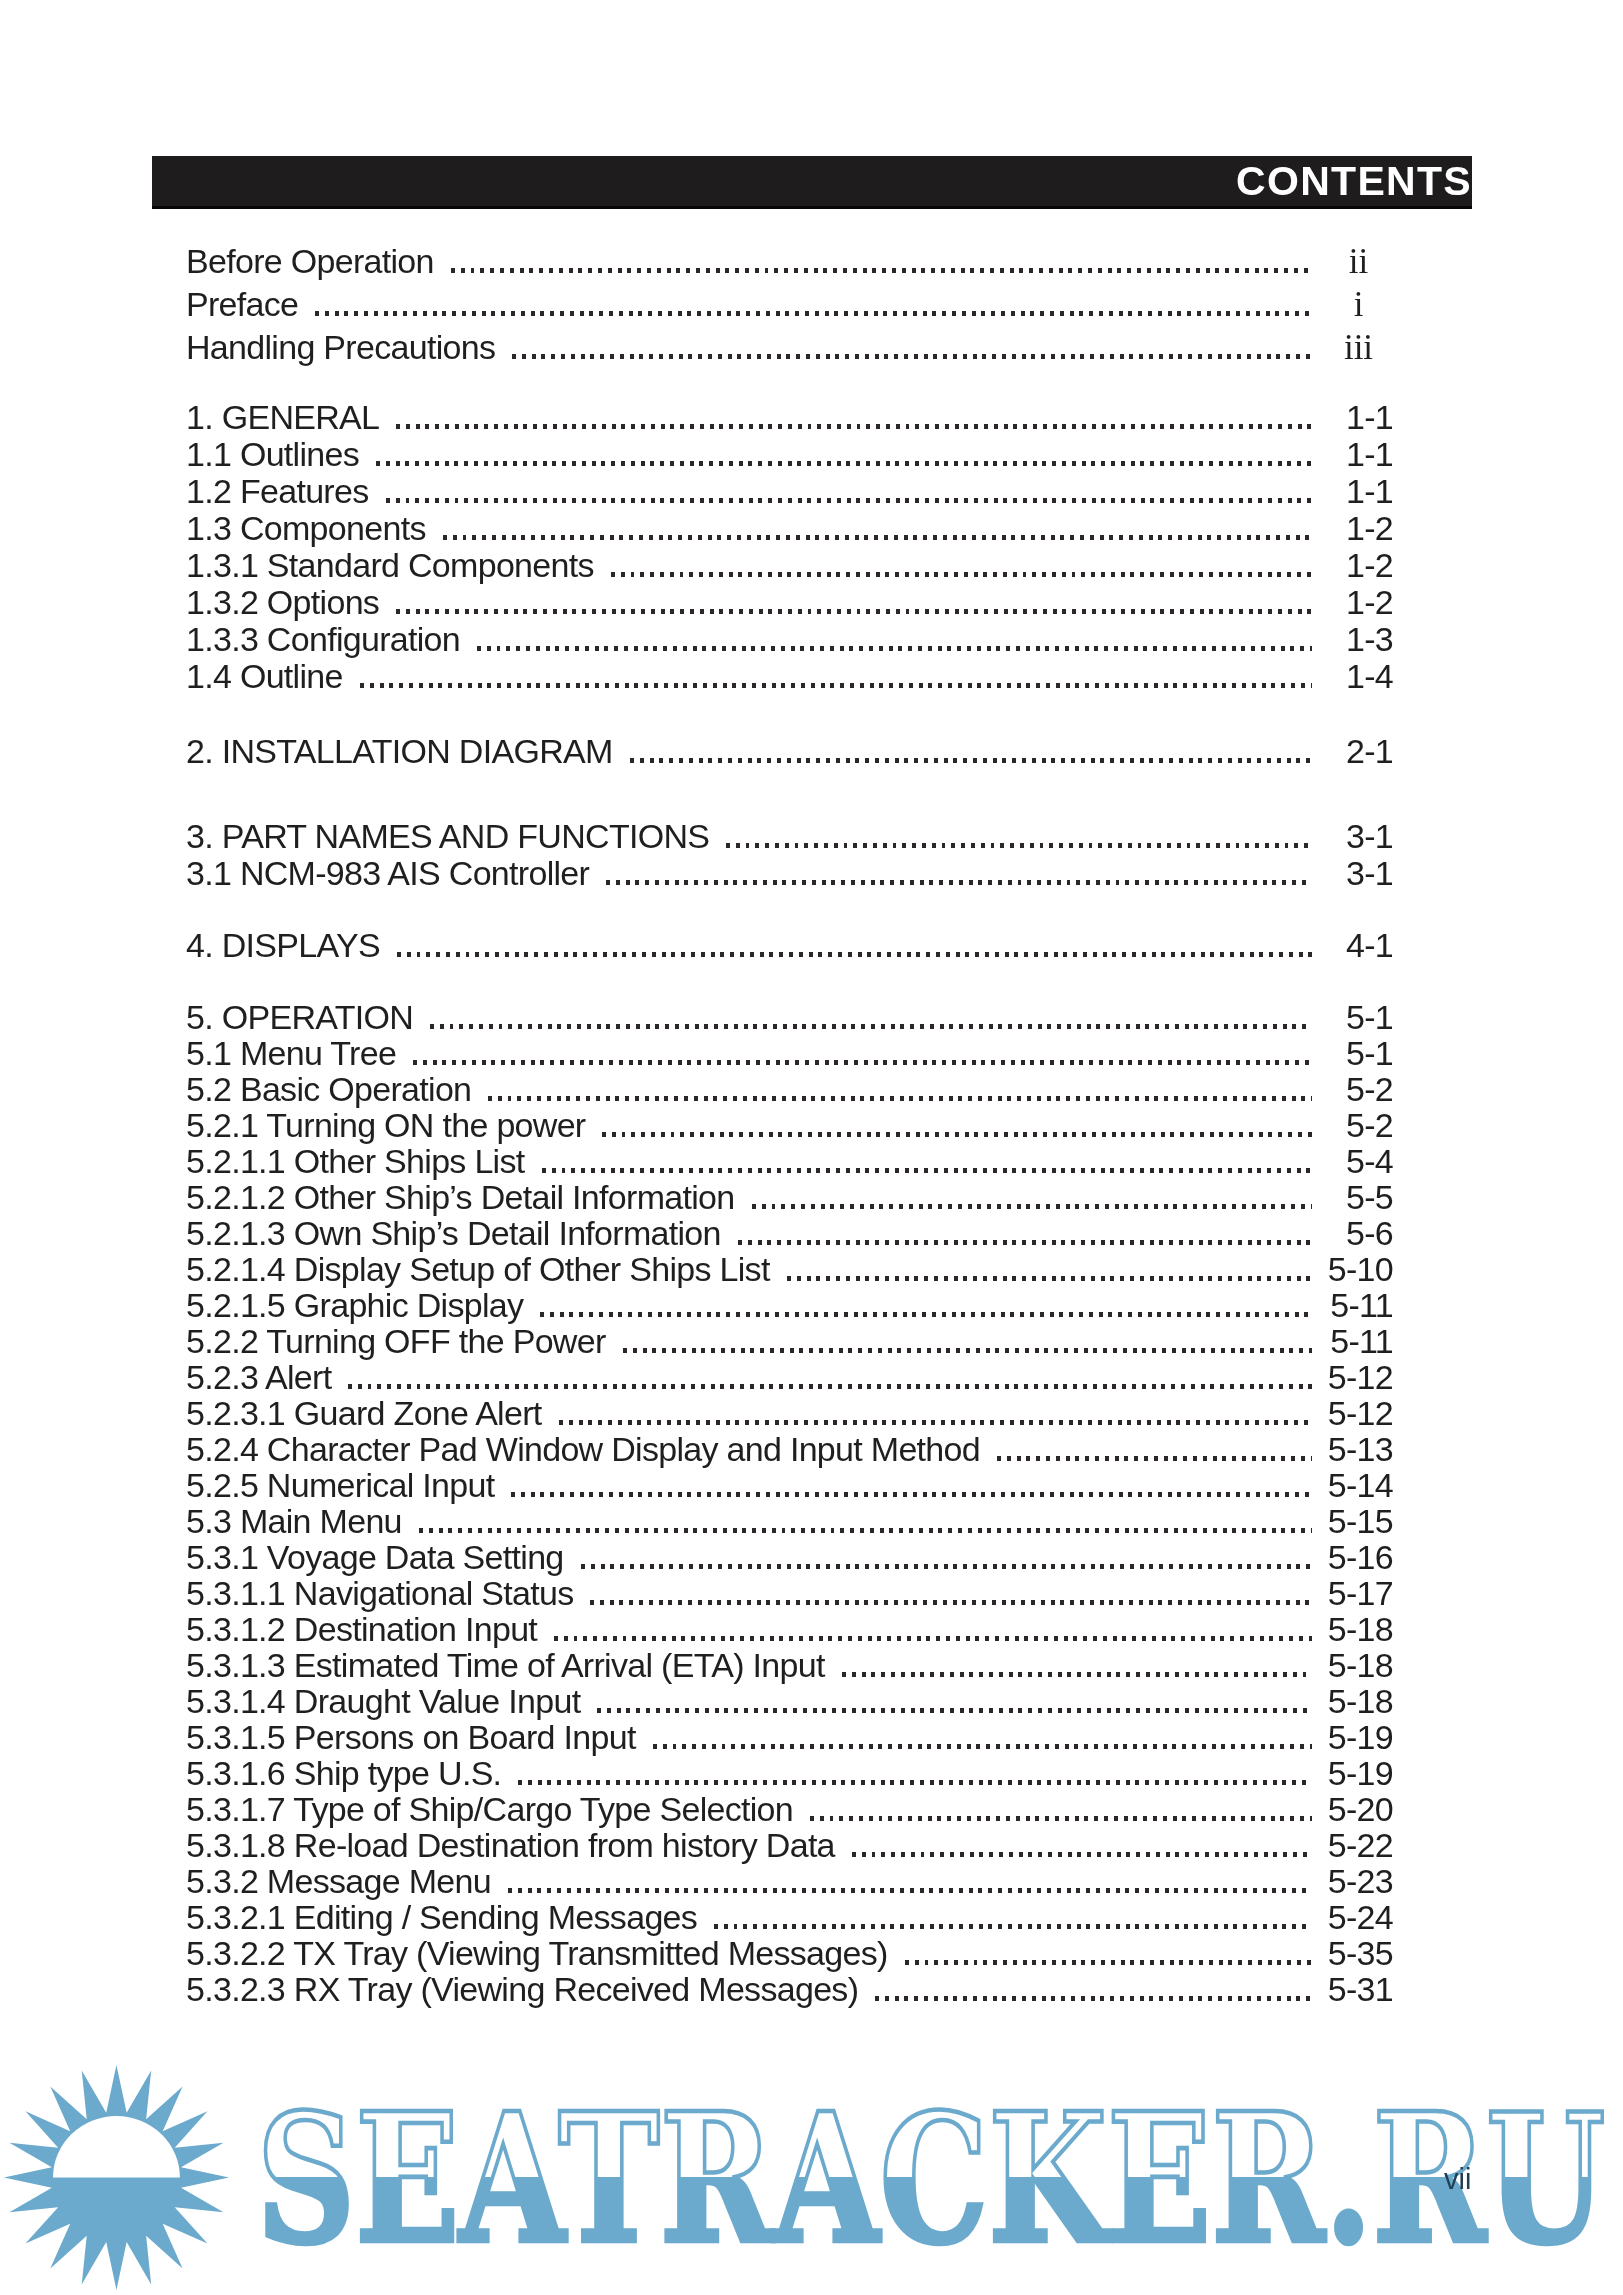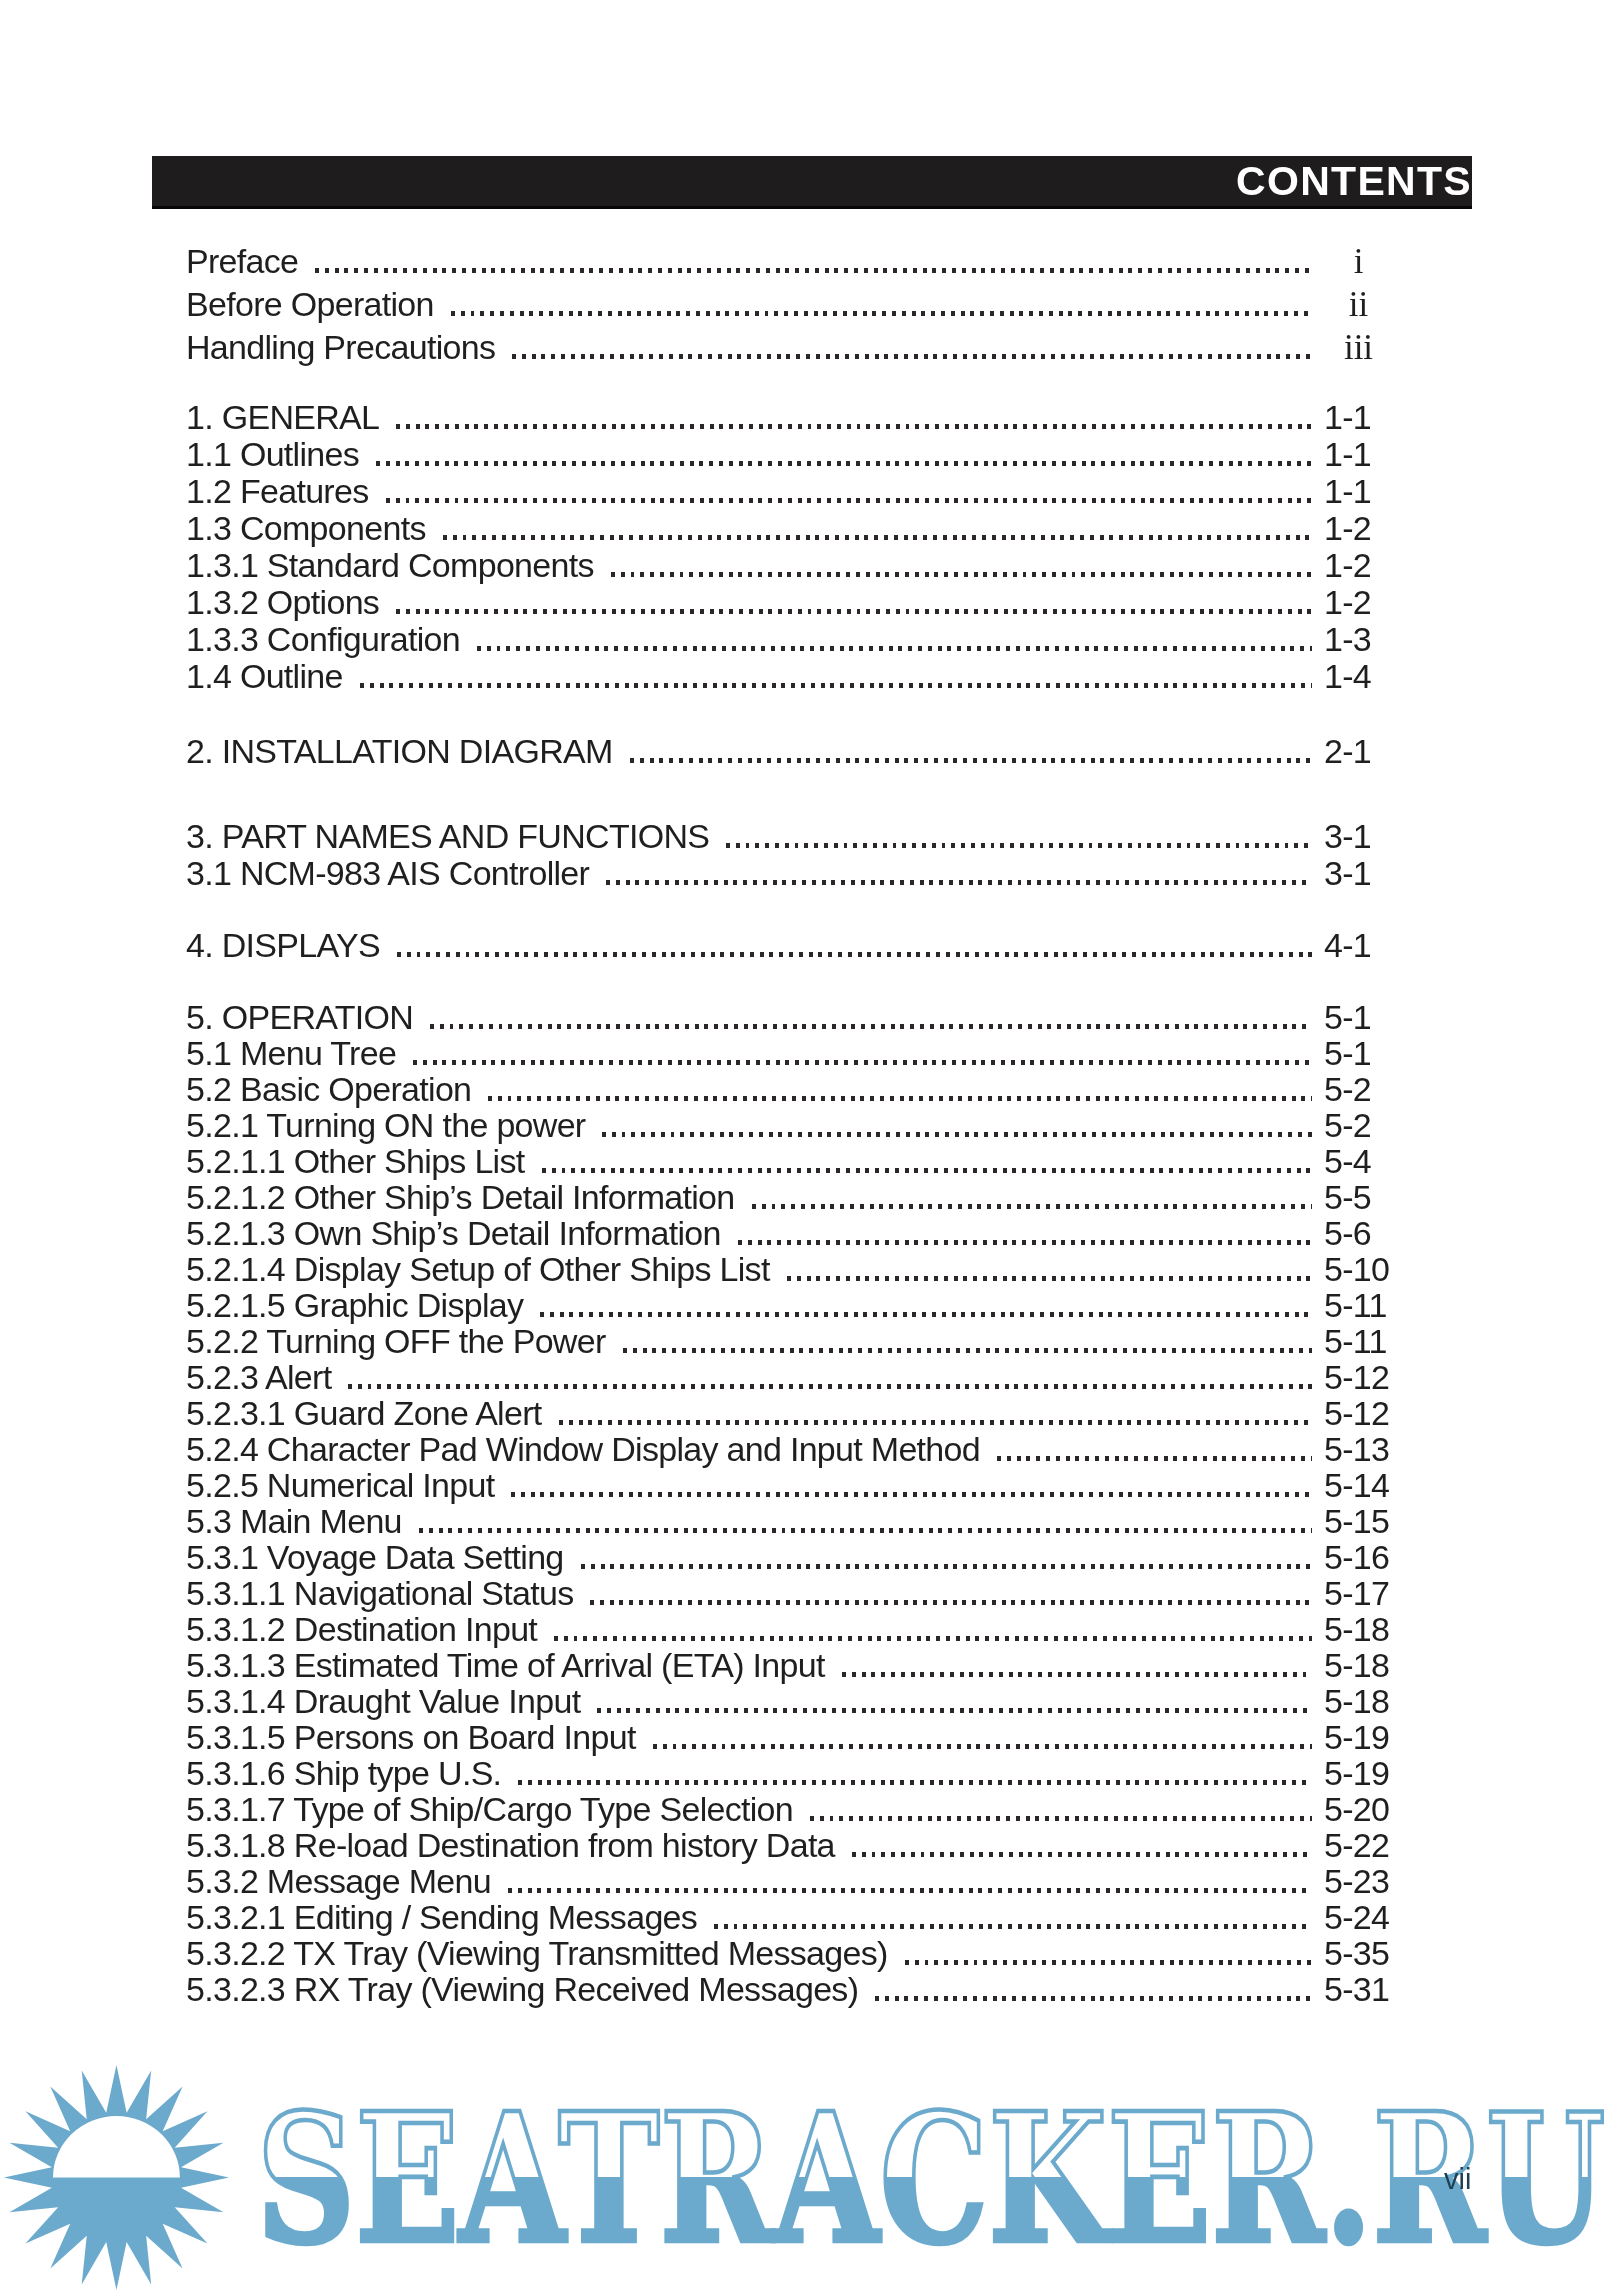--- a/index.html
+++ b/index.html
@@ -33,21 +33,21 @@
   #toc .toc-group:nth-child(5){ margin-top:35px; }
   #toc .toc-group:nth-child(6){ margin-top:35px; }
 
   .label{ white-space:nowrap; flex:0 0 auto; }
   .leader{
     flex:1 1 auto; height:4.6px; min-width:39px;
     margin:0 11.8px 0 17px;
     background-image:repeating-linear-gradient(to right,#2a2726 0 3.9px,transparent 3.9px 9.8px);
     background-repeat:repeat-x;
   }
-  .pagecol{ flex:0 0 auto; width:69px; white-space:nowrap; }
+  .pagecol{ flex:0 0 auto; width:69px; text-align:right; white-space:nowrap; }
   .toc-group:first-child .pagecol{
     font-family:"Liberation Serif", serif; text-align:center; font-size:35px; letter-spacing:0;
   }
   
   .watermark{ position:absolute; left:0; top:2055px; width:1623px; height:241px; }
   .wm-blue{ fill:#6CAACD; }
   .wm-text{
     font-family:"DejaVu Serif", serif; font-weight:bold;
     stroke:#6CAACD; stroke-width:7px;
   }
@@ -62,28 +62,28 @@
 
 <div class="page">
 
   <div class="title-bar">
     <span class="title-text">CONTENTS</span>
   </div>
 
   <div class="toc" id="toc">
       <div class="toc-group">
         <div class="toc-row">
+    <span class="label">Before Operation</span>
+    <span class="leader"></span>
+    <span class="pagecol">ii</span>
+  </div>
+        <div class="toc-row">
     <span class="label">Preface</span>
     <span class="leader"></span>
     <span class="pagecol">i</span>
-  </div>
-        <div class="toc-row">
-    <span class="label">Before Operation</span>
-    <span class="leader"></span>
-    <span class="pagecol">ii</span>
   </div>
         <div class="toc-row">
     <span class="label">Handling Precautions</span>
     <span class="leader"></span>
     <span class="pagecol">iii</span>
   </div>
       </div>
       <div class="toc-group">
         <div class="toc-row">
     <span class="label">1. GENERAL</span>

